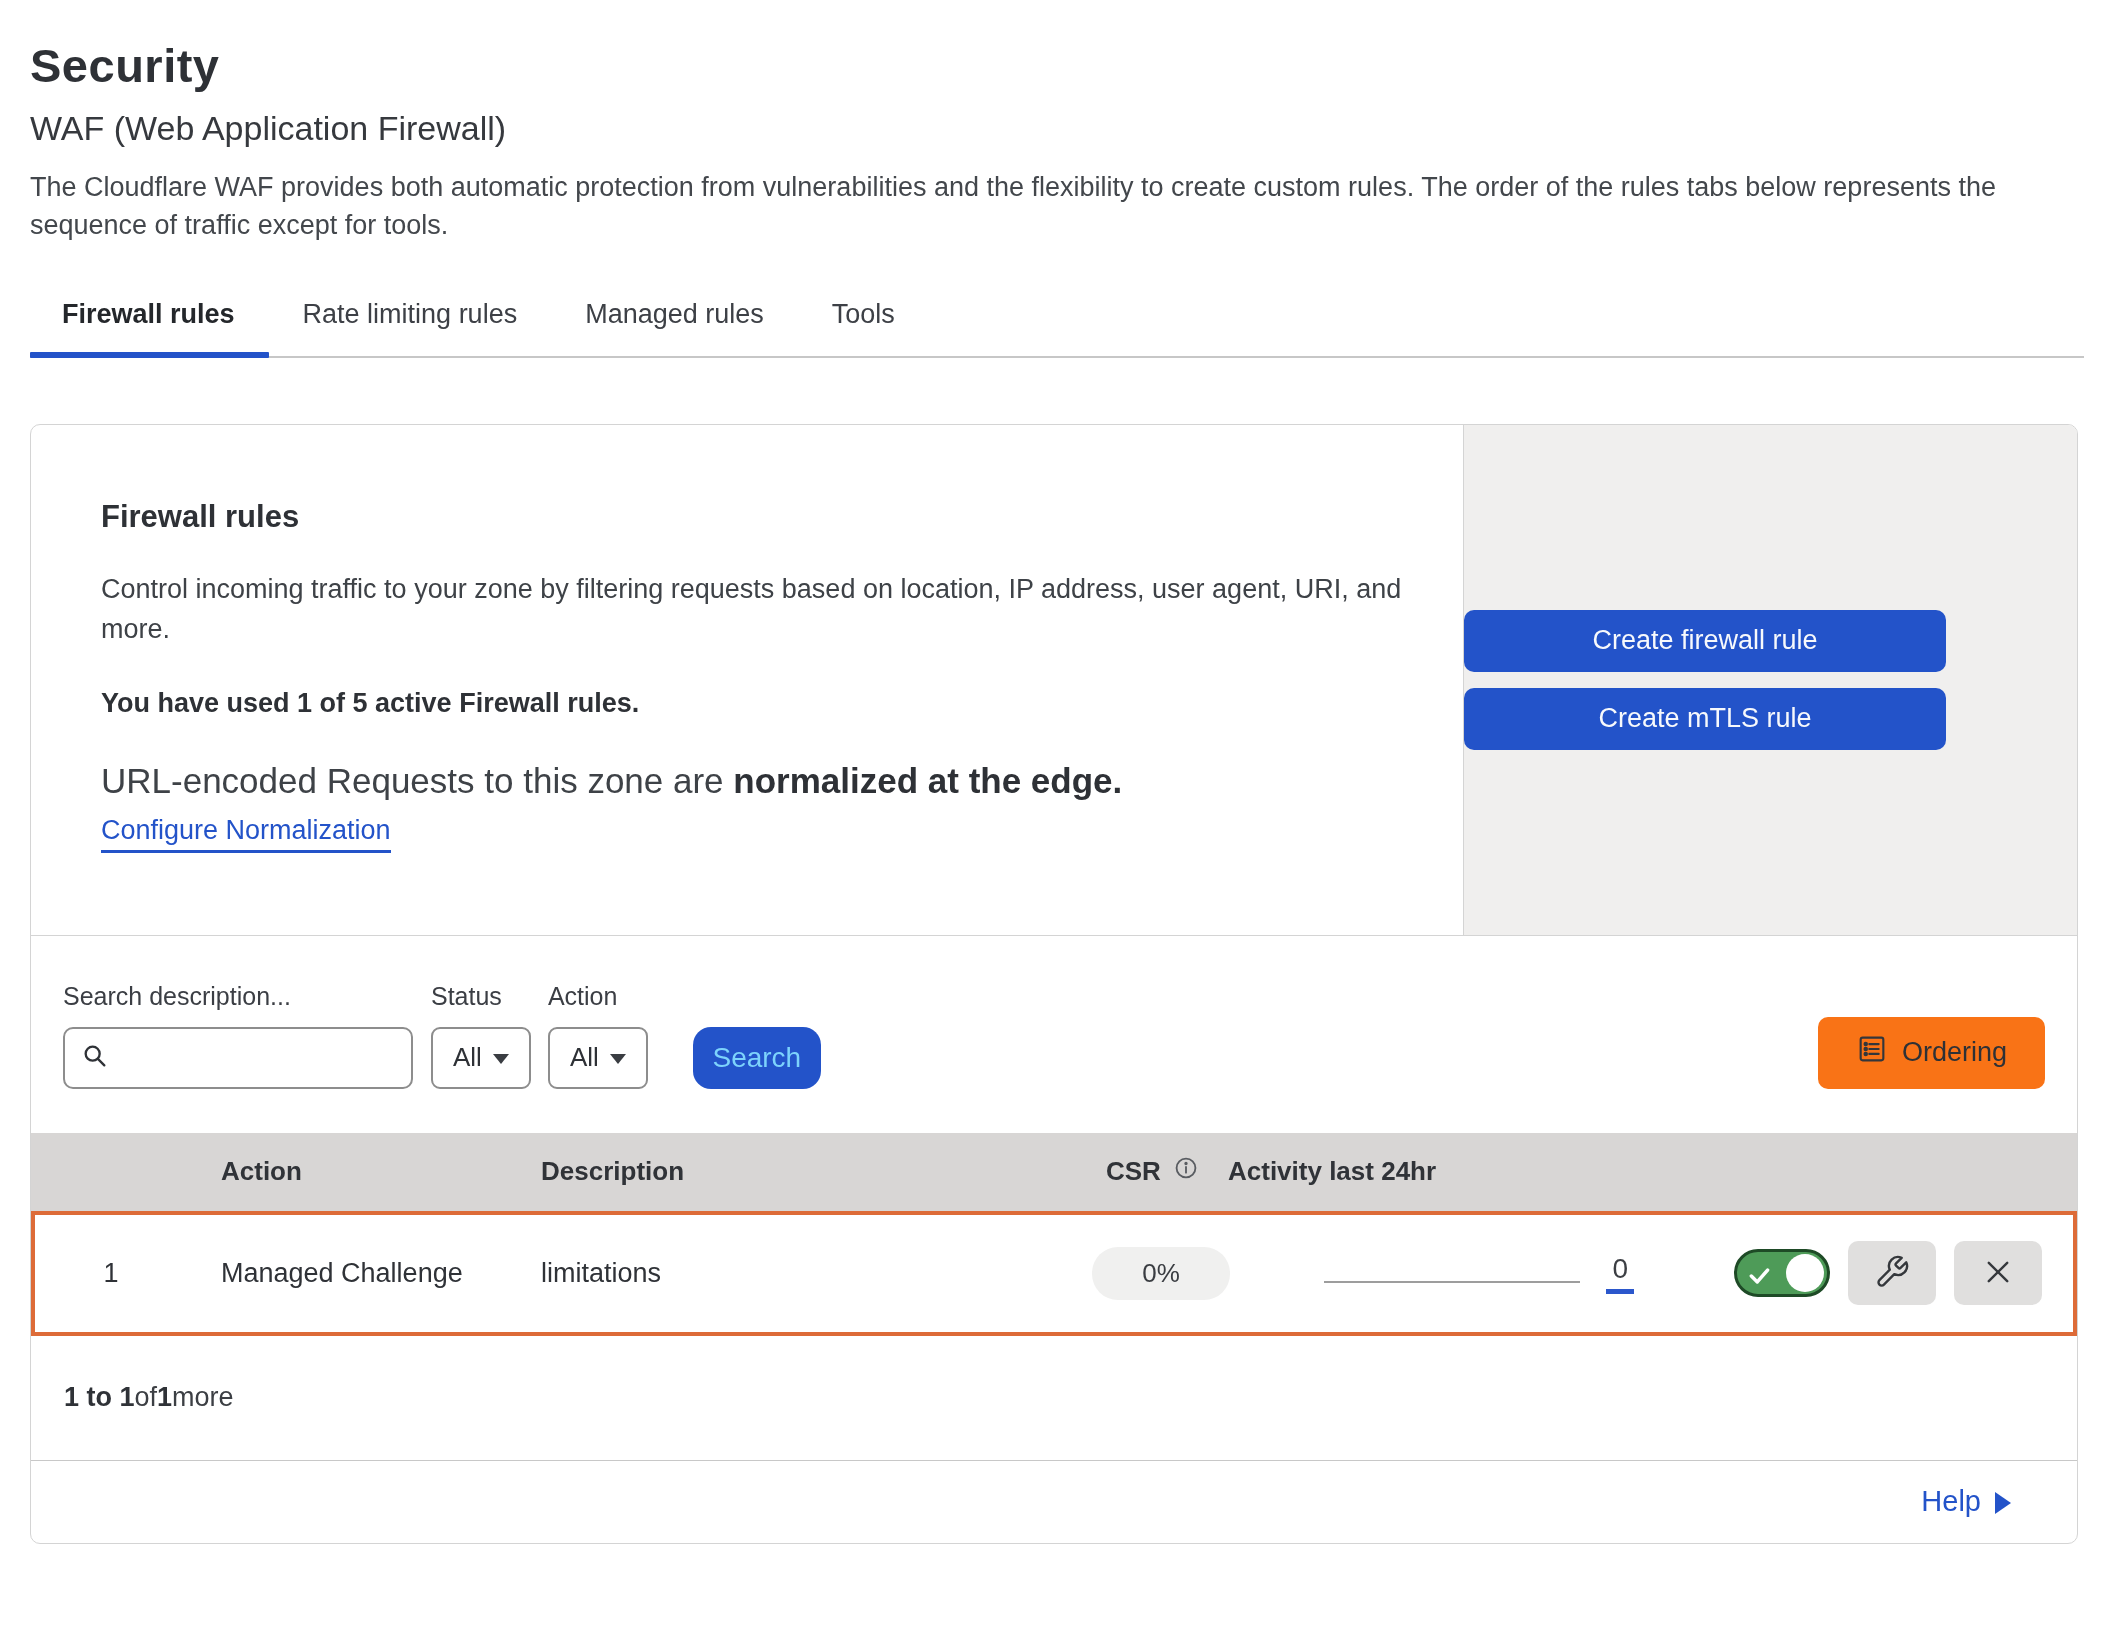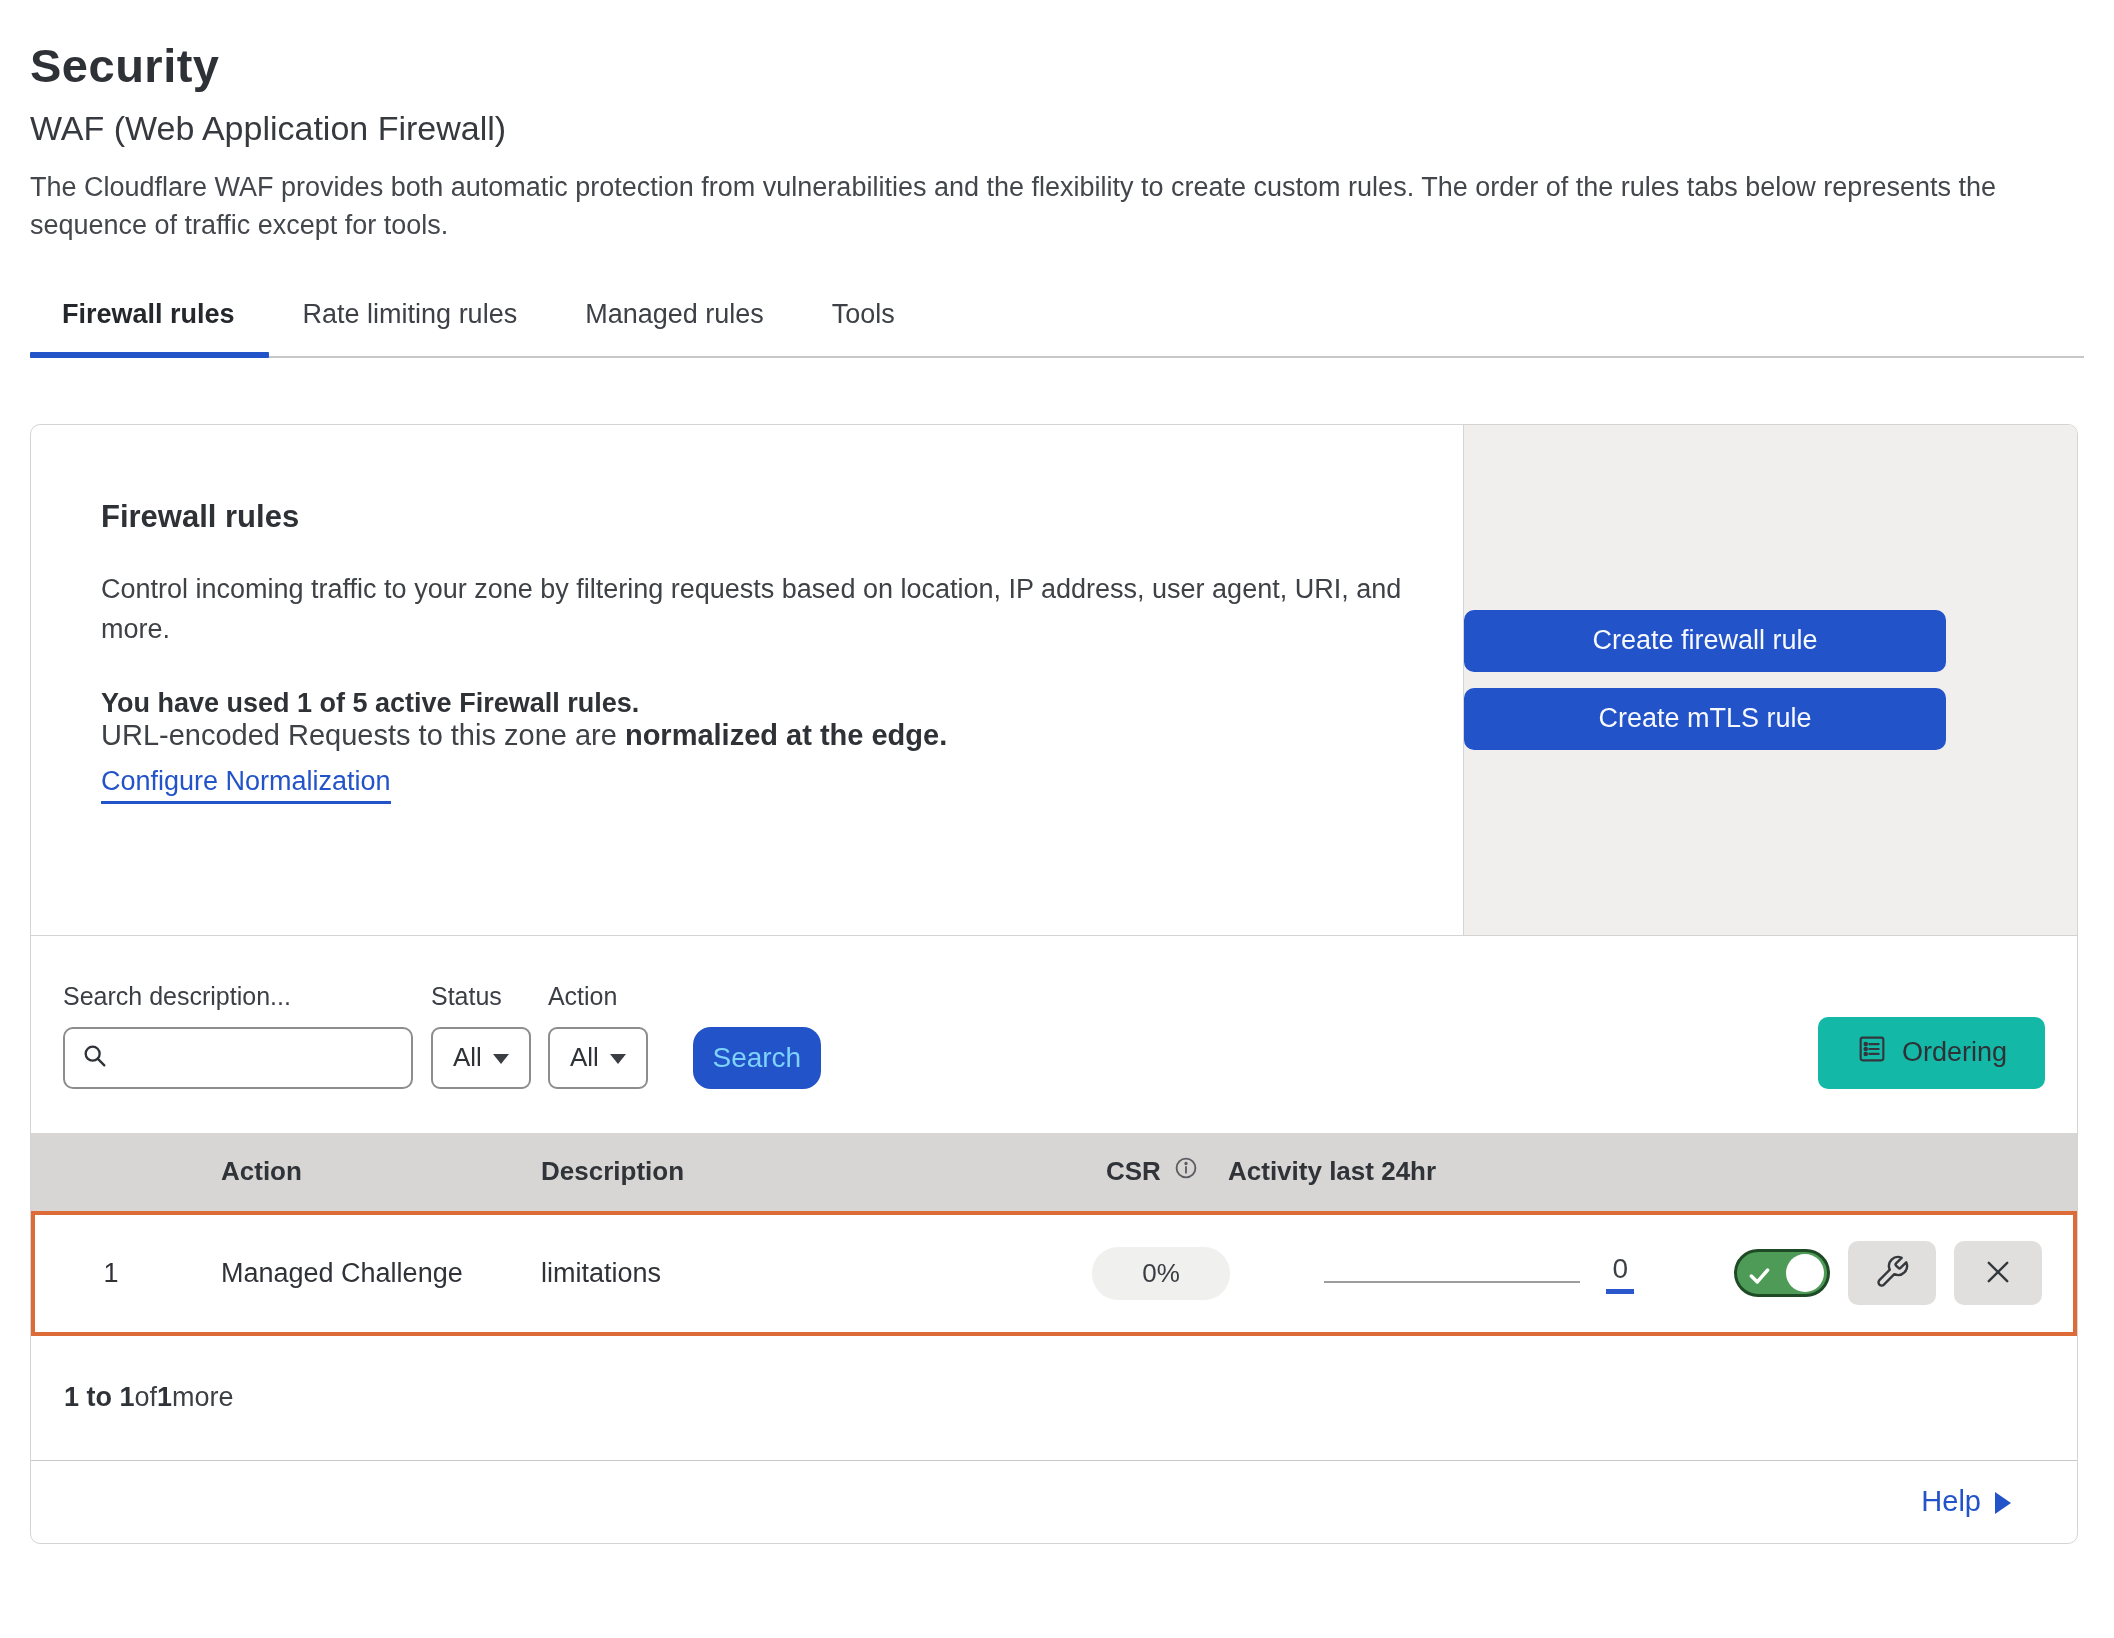--- a/index.html
+++ b/index.html
@@ -19,38 +19,38 @@
   .tab.active::after { content:""; position:absolute; left:0; right:0; bottom:-2px; height:6px; background:#2353c9; border-radius:1px; }
 
   
   .card { margin-top:66px; width:2048px; border:1px solid #d4d4d4; border-radius:10px; background:#fff; overflow:hidden; }
 
   .card-top { display:flex; border-bottom:1px solid #d4d4d4; min-height:511px; }
   .card-top-left { flex:1 1 auto; padding:74px 40px 50px 70px; }
   .ct-heading { font-size:31px; font-weight:bold; color:#2e3136; }
   .ct-desc { font-size:27px; color:#3e4247; line-height:1.5; margin-top:34px; max-width:1350px; }
   .ct-usage { font-size:27px; font-weight:bold; color:#2e3136; margin-top:38px; }
-  .ct-url { font-size:29px; color:#3e4247; }
+  .ct-url { font-size:35px; color:#3e4247; margin-top:42px; }
   .ct-url b { color:#2e3136; }
   .ct-link { display:inline-block; font-size:27px; color:#2353c9; margin-top:14px; border-bottom:3px solid #2353c9; padding-bottom:4px; cursor:pointer; }
 
   .card-top-right { flex:0 0 614px; background:#f0efee; border-left:1px solid #d4d4d4; display:flex; flex-direction:column; align-items:flex-start; justify-content:center; gap:16px; }
   .btn-primary { width:482px; height:62px; background:#2353c9; color:#f7f9fc; border:none; border-radius:10px; font-size:27px; font-family:inherit; cursor:pointer; display:flex; align-items:center; justify-content:center; }
 
   
   .filters { position:relative; padding:46px 32px 44px 32px; display:flex; align-items:flex-end; }
   .fgroup { display:flex; flex-direction:column; }
   .flabel { font-size:25px; color:#3b3e44; margin-bottom:16px; }
   .search-box { width:350px; height:62px; border:2px solid #8d8d8d; border-radius:10px; display:flex; align-items:center; padding-left:16px; background:#fff; }
   .select-box { height:62px; border:2px solid #8d8d8d; border-radius:9px; display:flex; align-items:center; justify-content:center; gap:11px; padding:12px 20px; font-size:26px; color:#2e3136; background:#fff; cursor:pointer; }
   .caret { width:0; height:0; border-left:8px solid transparent; border-right:8px solid transparent; border-top:10px solid #3a3d42; margin-top:3px; }
   .g-status { margin-left:18px; }
   .g-action { margin-left:17px; }
   .btn-search { margin-left:45px; width:128px; height:62px; background:#2353c9; color:#7dd3fc; border:none; border-radius:18px; font-size:28px; font-family:inherit; cursor:pointer; }
-  .btn-ordering { position:absolute; right:32px; top:81px; height:72px; width:227px; background:#14b8a6; border:none; border-radius:10px; font-size:27px; color:#2e3136; font-family:inherit; display:flex; align-items:center; justify-content:center; gap:14px; cursor:pointer; }
+  .btn-ordering { position:absolute; right:32px; top:81px; height:72px; width:227px; background:#f97316; border:none; border-radius:10px; font-size:27px; color:#2e3136; font-family:inherit; display:flex; align-items:center; justify-content:center; gap:14px; cursor:pointer; }
 
   
   .thead { display:grid; grid-template-columns:160px 320px 565px 152px 440px 1fr; background:#d8d6d5; height:78px; align-items:center; font-size:26px; font-weight:bold; color:#303338; }
   .th-pad { padding-left:30px; display:flex; align-items:center; gap:12px; }
 
   .trow { display:grid; grid-template-columns:152px 320px 565px 152px 440px 1fr; border:4px solid #dd6b38; background:#fff; height:125px; align-items:center; }
   .td-priority { font-size:27px; color:#2f3237; text-align:center; }
   .td-action { font-size:27px; color:#2f3237; padding-left:34px; }
   .td-desc { padding-left:34px; display:flex; flex-direction:column; gap:10px; }
   .td-desc .d1 { font-size:27px; color:#2f3237; }

